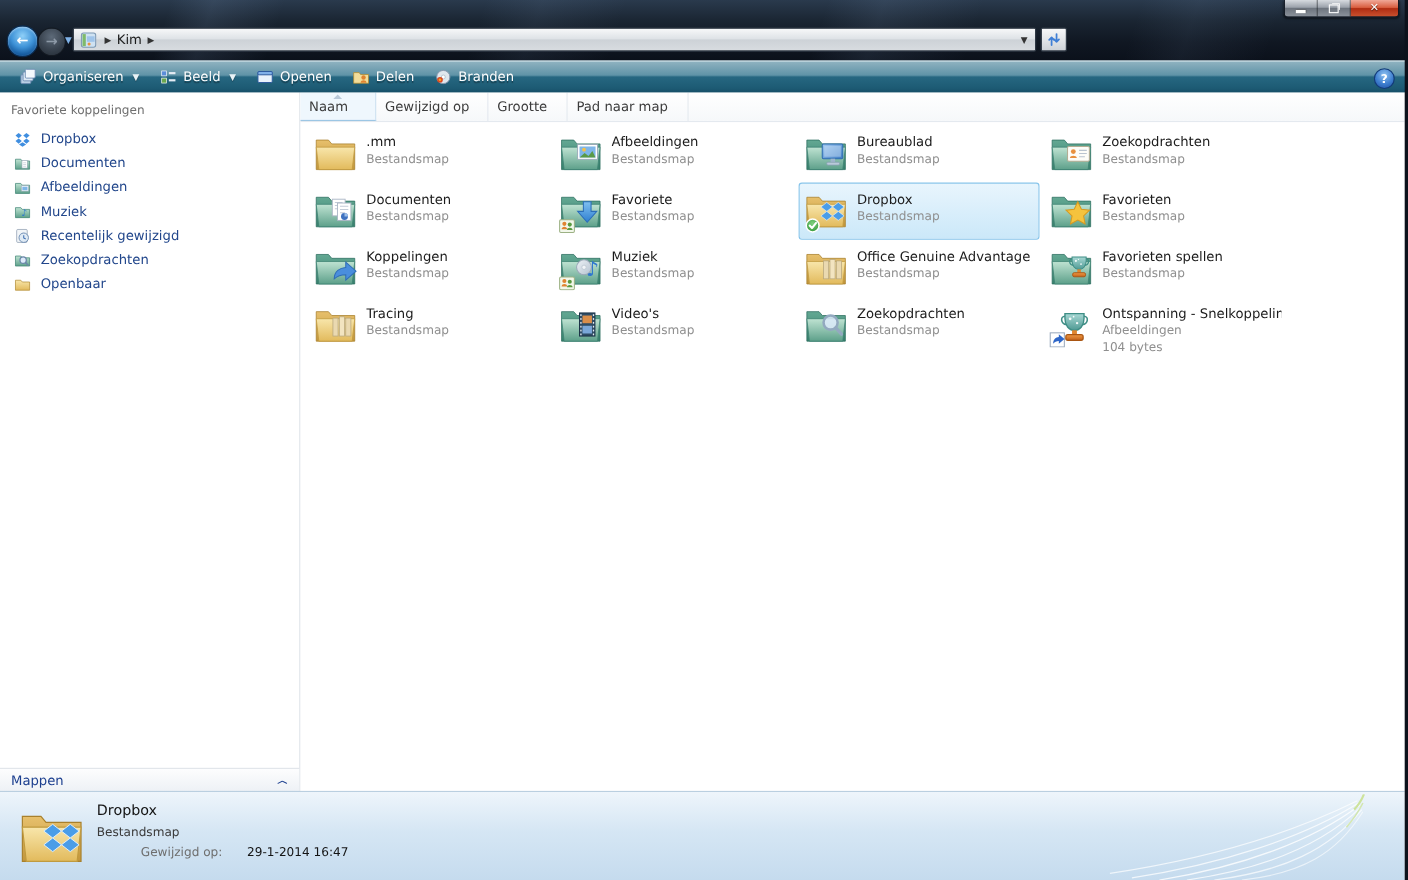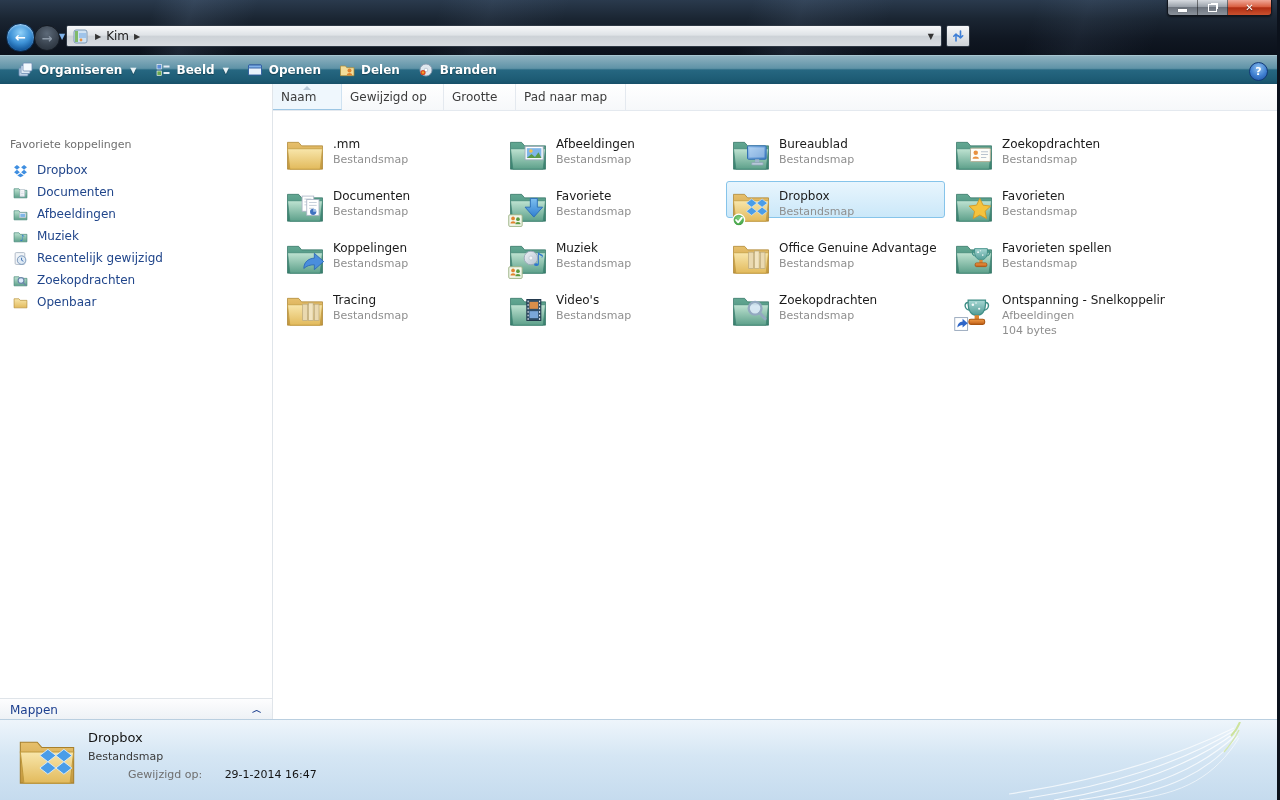--- a/index.html
+++ b/index.html
@@ -54,51 +54,51 @@
       display:flex;align-items:center;padding:0 6px;}
   .searchbox input{flex:1;border:none;outline:none;background:transparent;font-size:12px;
       font-family:"DejaVu Sans","Liberation Sans",sans-serif;color:#222;}
   .searchbox input::placeholder{font-style:italic;color:#7d838a;}
 
   
   .toolbar{position:absolute;top:55px;left:0;right:0;height:29px;z-index:55;
       background:linear-gradient(180deg,#8fb2c0 0%,#5f93a7 44%,#266781 50%,#1d5b74 85%,#175069 100%);
       border-top:1px solid #a7c6d1;display:flex;align-items:center;padding-left:8px;box-sizing:border-box;}
   .tbtn{display:flex;align-items:center;gap:6px;color:#fff;font-size:12px;padding:3px 9px;border-radius:3px;
-      text-shadow:0 1px 1px rgba(0,0,0,.35);font-weight:bold;}
+      text-shadow:0 1px 1px rgba(0,0,0,.35);}
   .tcaret{font-size:8px;color:#e8f2f6;margin-left:2px;}
   .ticon{width:16px;height:16px;flex:none;}
   .helpbtn{position:absolute;right:12px;top:6px;width:17px;height:17px;border-radius:50%;
       background:radial-gradient(circle at 50% 30%,#8fc2f0 0%,#3f7fd0 55%,#1d4fa0 100%);
       border:1px solid #123a78;color:#fff;font-size:11px;font-weight:bold;display:flex;align-items:center;justify-content:center;}
 
   
   .main{position:absolute;top:84px;left:0;right:3px;bottom:80px;display:flex;background:#fff;}
   .sidebar{width:273px;flex:none;position:relative;border-right:1px solid #e0e5ea;box-sizing:border-box;}
-  .sb-header{color:#6f6f6f;font-size:11px;padding:10px 0 8px 10px;margin-top:44px;}
+  .sb-header{color:#6f6f6f;font-size:11px;padding:10px 0 8px 10px;}
   .sb-item{display:flex;align-items:center;gap:9px;height:22px;padding-left:13px;color:#21468b;cursor:pointer;}
   .sb-ico{width:15px;height:15px;flex:none;}
   .mappen{position:absolute;left:0;right:0;bottom:0;height:21px;
       background:linear-gradient(180deg,#fdfdfe,#edf1f5);border-top:1px solid #dfe4e9;
       display:flex;align-items:center;justify-content:space-between;padding:0 10px;color:#1c3f8f;}
   .mappen .chev{color:#1c3f8f;font-size:10px;font-weight:bold;}
 
   .filearea{flex:1;position:relative;overflow:hidden;}
   .colheaders{height:26px;display:flex;background:linear-gradient(180deg,#fff,#f6f8fa);
       border-bottom:1px solid #e4e9ef;}
   .col{box-sizing:border-box;border-right:1px solid #e4e9ef;font-size:12px;color:#3c3c3c;
       padding:6px 0 0 8px;position:relative;}
   .col.c0{width:69px;background:#eff7fd;border-right-color:#cfe2f1;border-bottom:1px solid #9cc6e4;}
   .col.c0::after{content:"";position:absolute;top:2px;left:50%;margin-left:-4px;width:0;height:0;
       border-left:4px solid transparent;border-right:4px solid transparent;border-bottom:4px solid #b9c9d9;}
   .col.c1{width:102px;} .col.c2{width:72px;} .col.c3{width:110px;}
 
   .tiles{padding:3px 0 0 7px;display:grid;grid-template-columns:repeat(4,223px);grid-auto-rows:52px;}
   .tile{display:flex;gap:7px;padding:3px 2px 3px 3px;margin-right:4px;border:1px solid transparent;
-      border-radius:3px;box-sizing:border-box;cursor:default;margin-top:15px;}
+      border-radius:3px;box-sizing:border-box;cursor:default;}
   .tile.selected{background:linear-gradient(180deg,#e8f5fd 0%,#cbe8f9 100%);border-color:#86c4ea;}
   .ficon{width:42px;height:42px;flex:none;position:relative;}
   .ficon svg{width:100%;height:100%;display:block;}
   .meta{min-width:0;padding-top:4px;}
   .fname{font-size:12px;color:#1b1b1b;white-space:nowrap;overflow:hidden;}
   .fsub{font-size:11px;color:#8f8f8f;margin-top:2px;white-space:nowrap;}
 
   
   .details{position:absolute;left:0;right:3px;bottom:0;height:80px;overflow:hidden;
       background:linear-gradient(180deg,#eef5fb 0%,#d5e6f4 45%,#c5dbee 100%);border-top:1px solid #bacfe0;}

